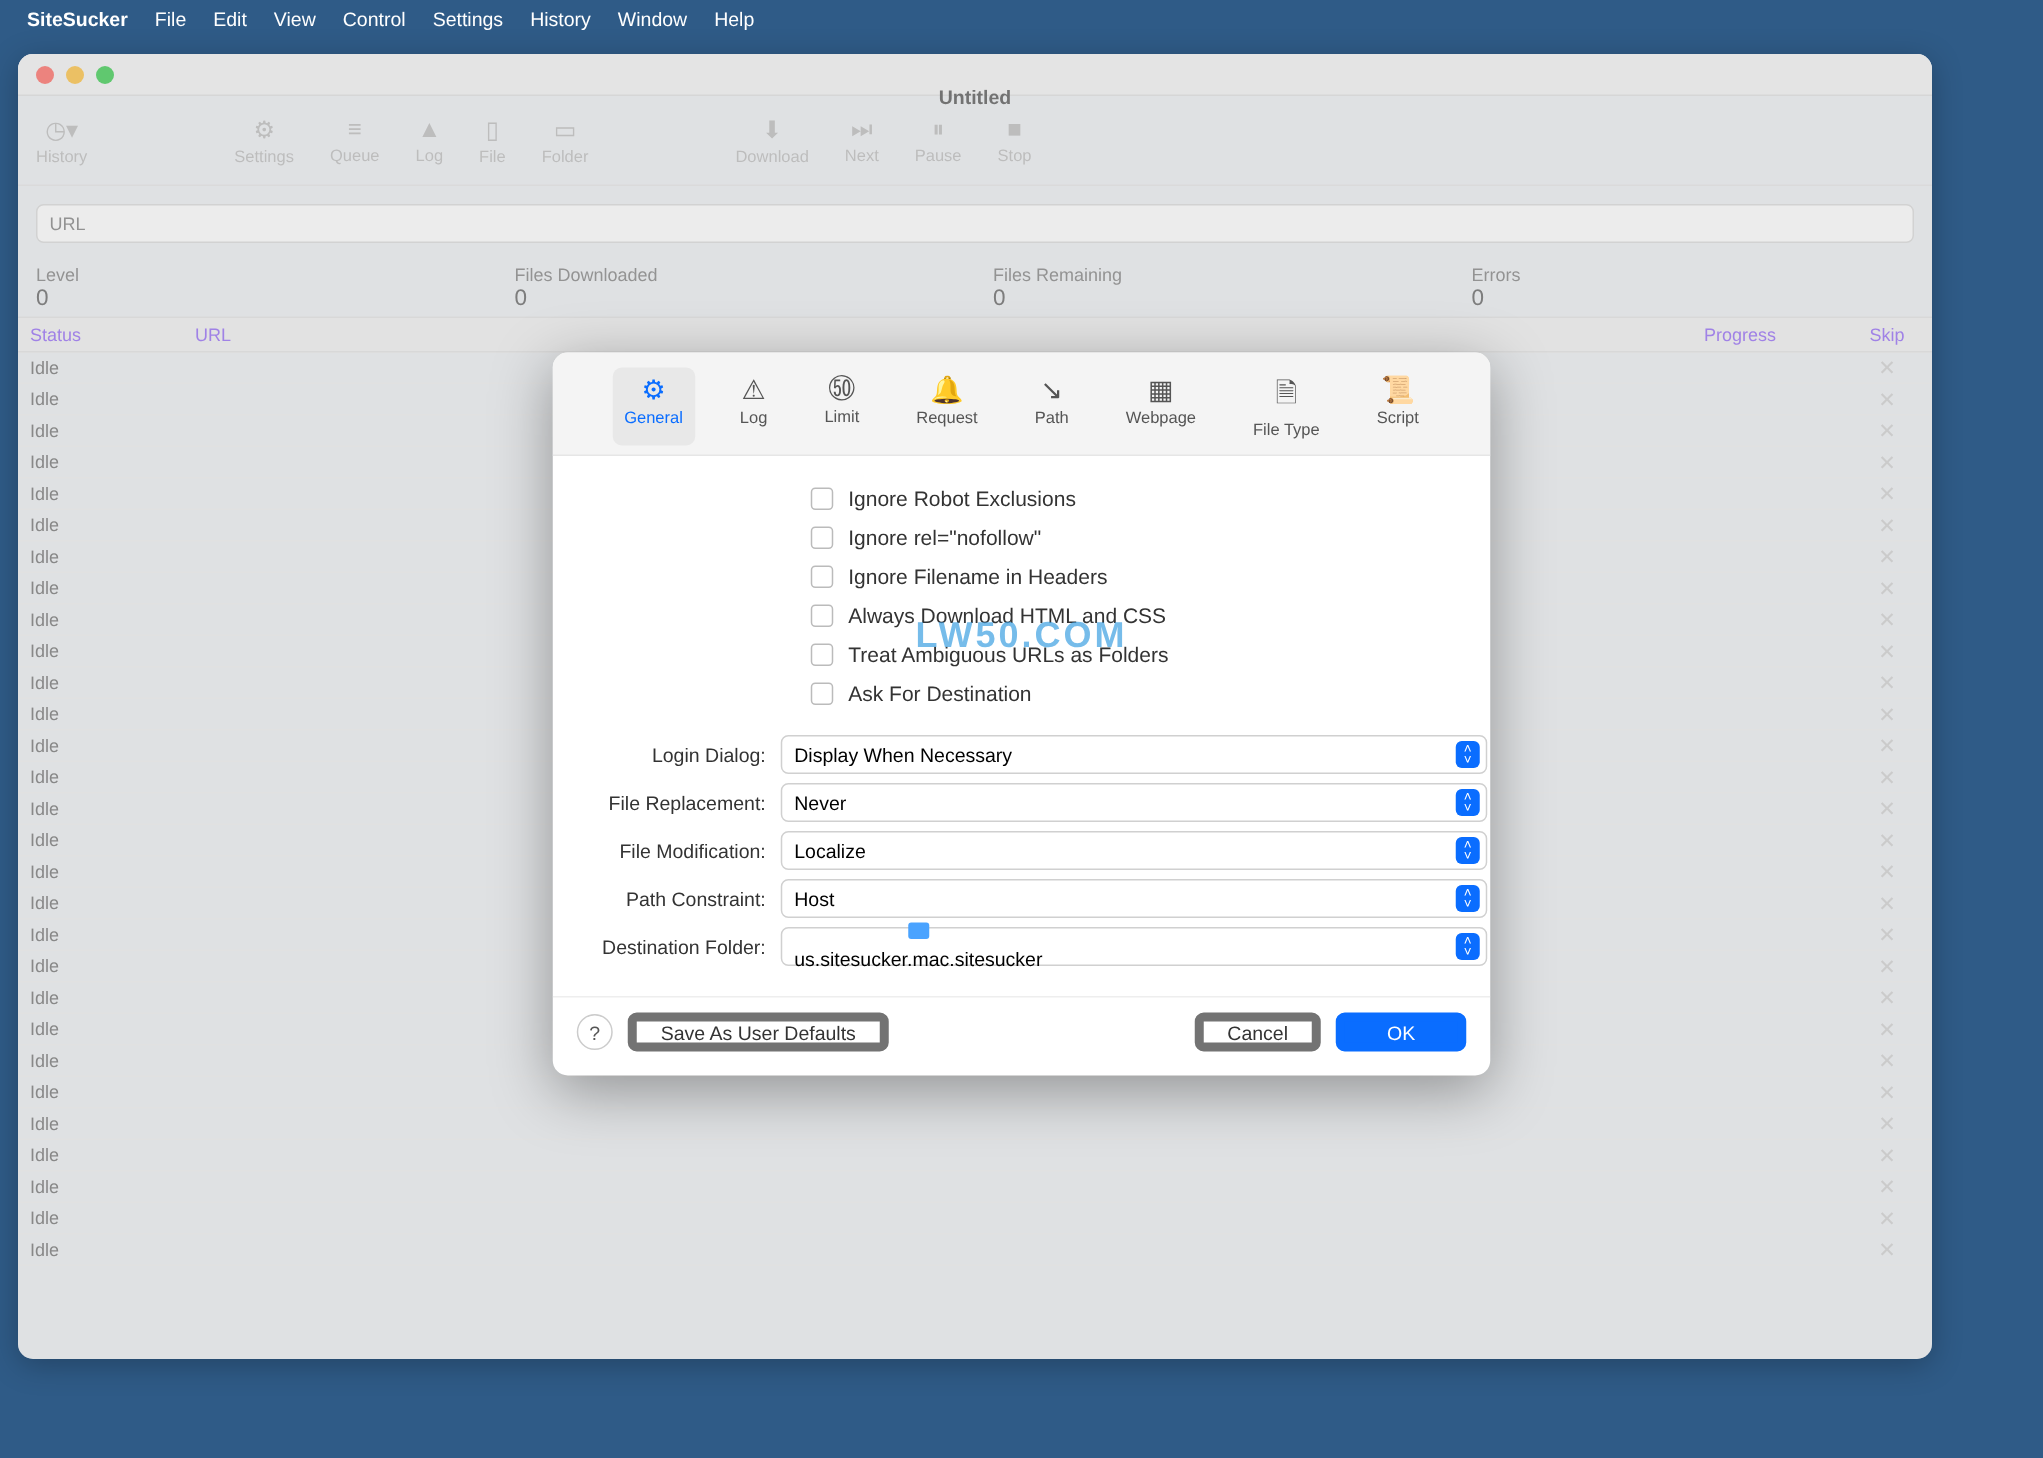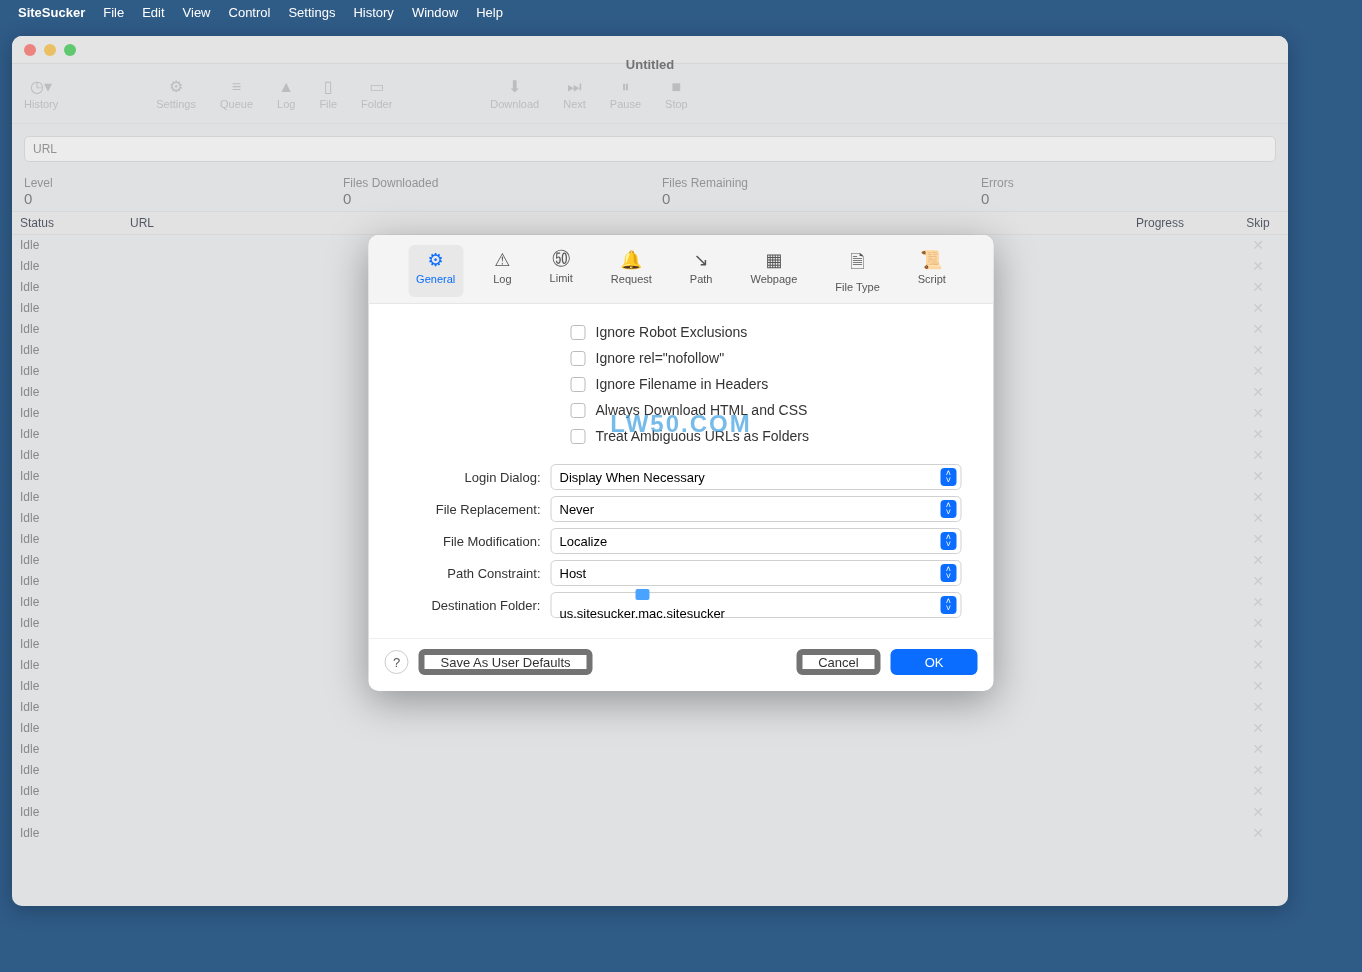--- a/index.html
+++ b/index.html
@@ -35,41 +35,41 @@
 
 .urlwrap { padding: 12px 12px 8px; }
 .urlfield { width: 100%; height: 26px; border: 1px solid #d7d7d7; border-radius: 5px; background: #fff; padding: 0 8px; font-size: 12px; color: #bbb; }
 
 
 .stats { display: flex; border-bottom: 1px solid #e1e1e1; }
 .statcell { flex: 1; padding: 6px 12px 4px; font-size: 12px; color: #777; }
 .statcell .v { font-size: 15px; color: #555; padding-top: 0px; }
 
 
-.thead { display: flex; font-size: 12px; color: #0f172a; border-bottom: 1px solid #e1e1e1; background: #f0f0f0; }
+.thead { display: flex; font-size: 12px; color: #8b5cf6; border-bottom: 1px solid #e1e1e1; background: #f0f0f0; }
 .thead > div { padding: 4px 8px; }
 .col-status { width: 110px; }
 .col-url { flex: 1; }
 .col-progress { width: 100px; }
 .col-skip { width: 60px; text-align: center; }
 
 .tbody { }
 .row { display: flex; font-size: 12px; color: #666; border-bottom: 1px solid #eee; align-items: center; height: 21px; }
 .row > div { padding: 2px 8px; }
 .row .col-skip { color: #ccc; font-size: 14px; }
 
 
 .modal { position: absolute; left: 50%; top: 235px; transform: translateX(-50%); width: 625px; background: #fff; border-radius: 10px; box-shadow: 0 10px 40px rgba(0,0,0,.35); z-index: 10; overflow: hidden; }
 .modal-tabs { display: flex; justify-content: center; gap: 22px; padding: 10px 0 6px; background: #f4f4f4; border-bottom: 1px solid #e6e6e6; }
 .mtab { display: flex; flex-direction: column; align-items: center; font-size: 11px; color: #555; padding: 4px 8px; border-radius: 6px; }
 .mtab.active { background: #e8e8e8; color: #0a6dff; }
 .mtab .ic { font-size: 18px; margin-bottom: 2px; }
 .mtab.active .ic { color: #0a6dff; }
 
-.modal-body { padding: 20px 32px 14px; }
+.modal-body { padding: 20px 2px 14px; }
 
 .chkgroup { margin-left: 170px; display: flex; flex-direction: column; gap: 10px; margin-bottom: 20px; }
 .chkrow { display: flex; align-items: center; gap: 10px; font-size: 14px; color: #333; }
 .chkbox { width: 15px; height: 15px; border: 1px solid #bbb; border-radius: 3px; background: #fff; }
 
 .formrow { display: flex; align-items: center; gap: 10px; margin-bottom: 6px; }
 .formrow .lbl { width: 140px; text-align: right; font-size: 13px; color: #333; }
 .formrow .sel { flex: 1; height: 26px; border: 1px solid #d0d0d0; border-radius: 5px; display: flex; align-items: center; justify-content: space-between; padding: 0 4px 0 8px; font-size: 13px; background: #fff; }
 .sel .updown { width: 16px; height: 18px; background: #0a6dff; border-radius: 4px; color: #fff; font-size: 9px; display: flex; flex-direction: column; align-items: center; justify-content: center; line-height: 7px; }
 .sel .fold { display: flex; align-items: center; gap: 6px; flex-direction: column; }
@@ -413,20 +413,24 @@
           <span>Ignore Filename in Headers</span>
         </div>
       <div class="chkrow">
           <div class="chkbox"></div>
           <span>Always Download HTML and CSS</span>
         </div>
       <div class="chkrow">
           <div class="chkbox"></div>
           <span>Treat Ambiguous URLs as Folders</span>
         </div>
+      <div class="chkrow">
+          <div class="chkbox"></div>
+          <span>Ask For Destination</span>
+        </div>
     </div>
 
     <div class="formrow">
       <div class="lbl">Login Dialog:</div>
       <div class="sel">
           <span>Display When Necessary</span>
           <span class="updown">˄<br>˅</span>
         </div>
     </div>
     <div class="formrow">

